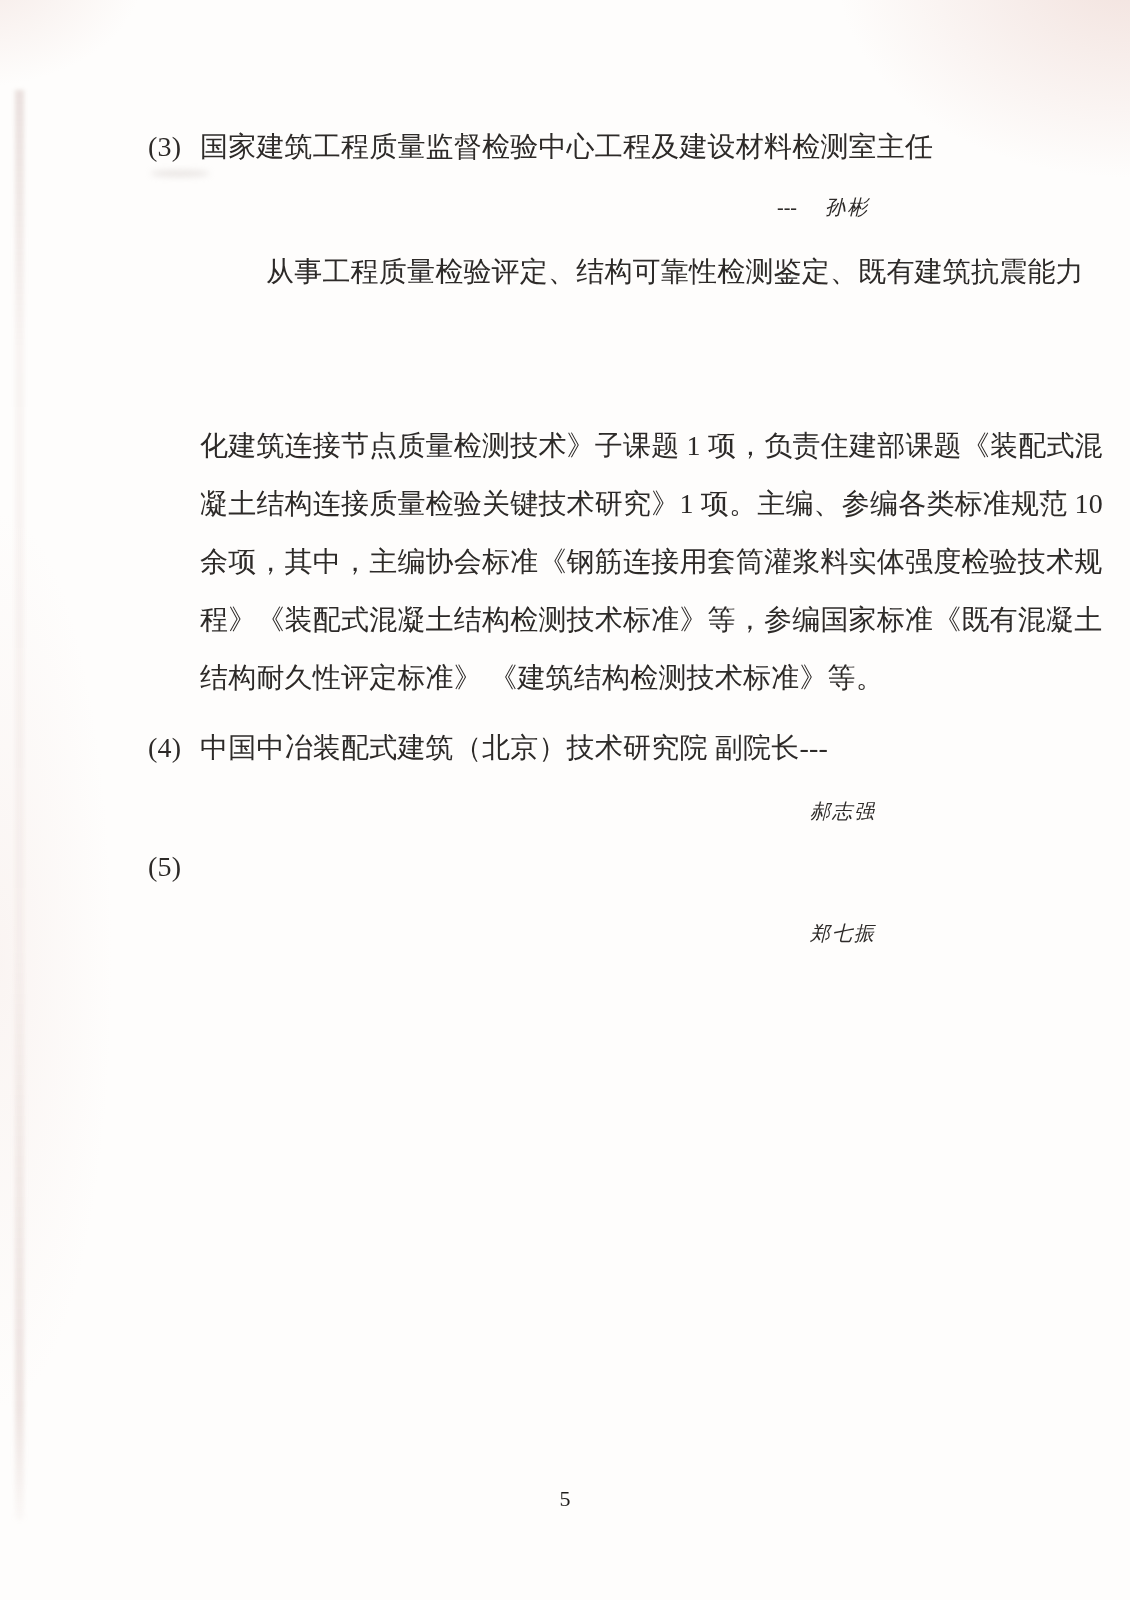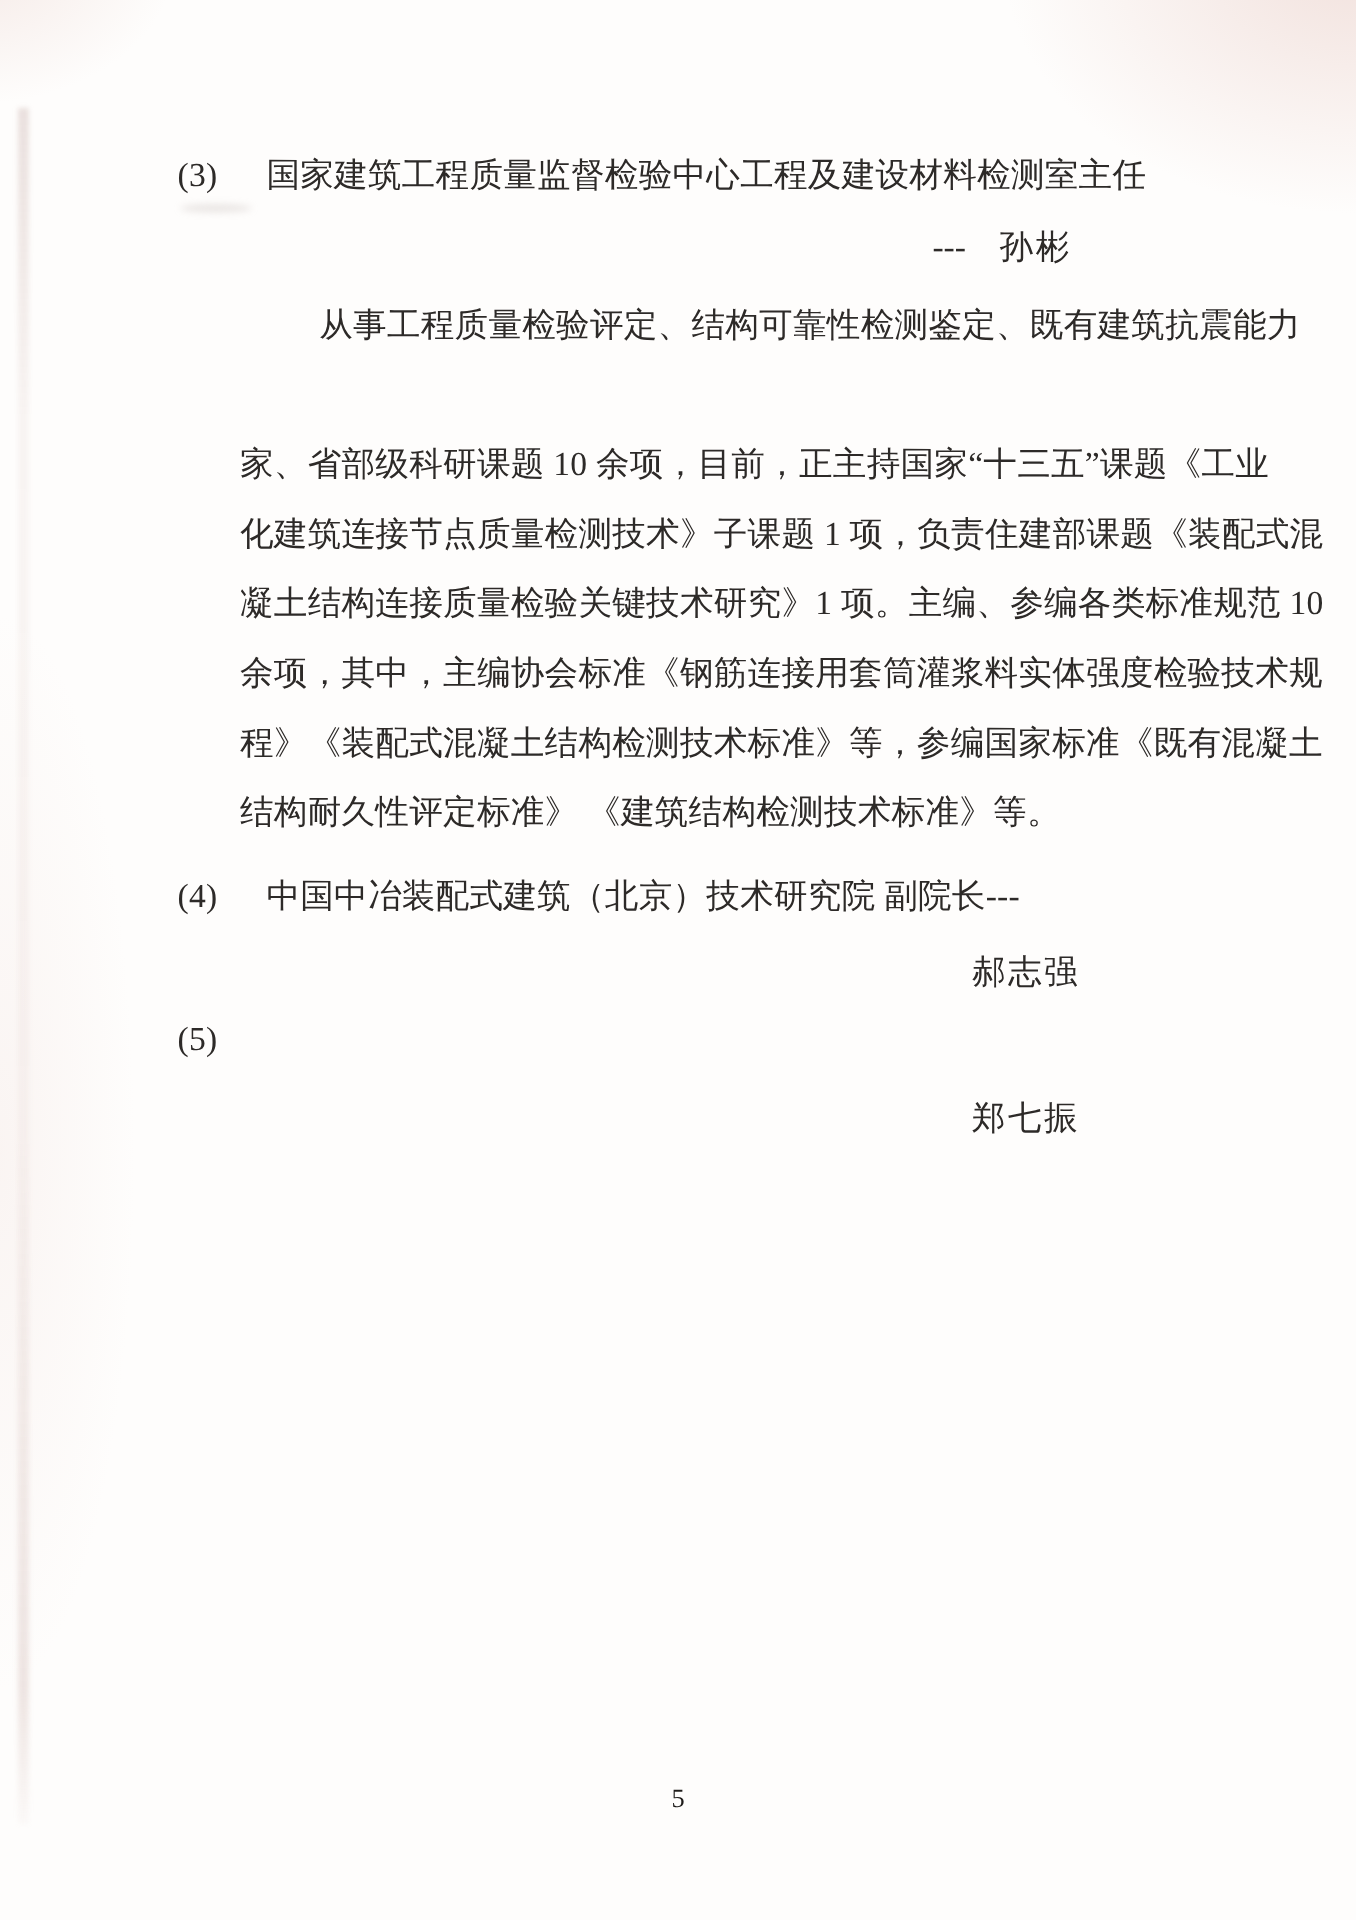--- a/index.html
+++ b/index.html
@@ -46,28 +46,29 @@
     filter: blur(3px);
   }
   .line {
     position: absolute;
     white-space: pre;
     font-size: 28px;
     line-height: 34px;
     letter-spacing: 0.2px;
   }
   .marker { left: 148px; }
-  .title  { left: 200px; margin-left: 22px; }
+  .title  { left: 200px; }
   .body-line { left: 200px; }
   .indent-first { left: 266px; }
   .attr {
     position: absolute;
-    font-size: 28px;
+    font-size: 20px;
     line-height: 34px;
     letter-spacing: 2px;
+    font-style: italic;
   }
   .attr .dashes {
     letter-spacing: 0;
     margin-right: 28px;
   }
   .footer-pagenum {
     position: absolute;
     left: 0;
     top: 1486px;
     width: 100%;
@@ -85,21 +86,20 @@
   <div class="smudge"></div>
 
   <div class="line marker" style="top:130px">(3)</div>
   <div class="line title" style="top:130px">国家建筑工程质量监督检验中心工程及建设材料检测室主任</div>
 
   <div class="attr" style="left:777px; top:190px">
     <span class="dashes">---</span><span>孙彬</span>
   </div>
 
   <div class="line indent-first" style="top:255px">从事工程质量检验评定、结构可靠性检测鉴定、既有建筑抗震能力</div>
-  <div class="line body-line" style="top:371px">家、省部级科研课题 10 余项，目前，正主持国家“十三五”课题《工业</div>
   <div class="line body-line" style="top:429px">化建筑连接节点质量检测技术》子课题 1 项，负责住建部课题《装配式混</div>
   <div class="line body-line" style="top:487px">凝土结构连接质量检验关键技术研究》1 项。主编、参编各类标准规范 10</div>
   <div class="line body-line" style="top:603px">程》《装配式混凝土结构检测技术标准》等，参编国家标准《既有混凝土</div>
   <div class="line body-line" style="top:545px">余项，其中，主编协会标准《钢筋连接用套筒灌浆料实体强度检验技术规</div>
   <div class="line body-line" style="top:661px">结构耐久性评定标准》 《建筑结构检测技术标准》等。</div>
 
   <div class="line marker" style="top:731px">(4)</div>
   <div class="line title" style="top:731px">中国中冶装配式建筑（北京）技术研究院 副院长---</div>
   <div class="attr" style="left:810px; top:794px">郝志强</div>
 

